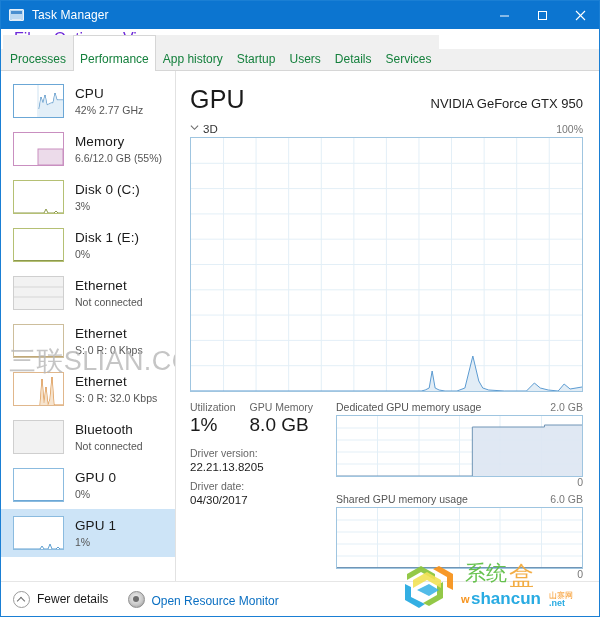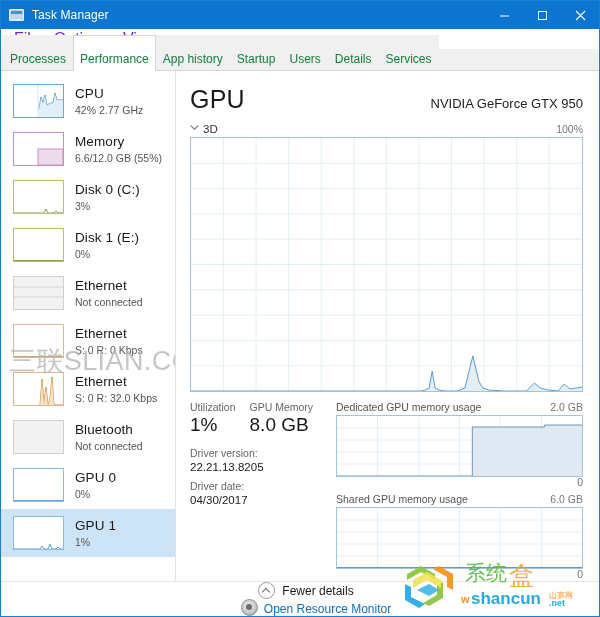--- a/index.html
+++ b/index.html
@@ -85,21 +85,21 @@
   .memblock{margin-bottom:5px;}
   .mem-head{display:flex;justify-content:space-between;align-items:baseline;}
   .mem-title{font-size:10.5px;color:#555;}
   .mem-max{font-size:10.5px;color:#777;}
   .minichart{height:62px;border:1px solid #9fc5e0;background:#fff;box-sizing:border-box;
              margin-top:2px;overflow:hidden;}
   .mem-foot{font-size:10.5px;color:#777;text-align:right;line-height:11px;}
 
   
   .footer{height:34px;border-top:1px solid #e6e6e6;background:#fff;display:flex;
-          align-items:center;padding-left:12px;position:absolute;left:0;right:0;bottom:0;flex-direction:column;}
+          align-items:center;padding-left:12px;position:absolute;left:0;right:0;bottom:0;}
   .fewer{display:flex;align-items:center;gap:7px;}
   .circle-up{width:15px;height:15px;border:1px solid #9b9b9b;border-radius:50%;
              position:relative;flex:none;}
   .circle-up:after{content:"";position:absolute;left:4px;top:6px;width:5px;height:5px;
                    border-left:1.4px solid #6d6d6d;border-top:1.4px solid #6d6d6d;
                    transform:rotate(45deg);}
   .fewer-txt{font-size:12px;color:#1a1a1a;}
   .resmon{display:flex;align-items:flex-end;gap:6px;margin-left:20px;}
   .resmon-icon{width:15px;height:15px;border-radius:50%;flex:none;
                background:radial-gradient(circle at 45% 40%,#f2f2f2 0%,#c9c9c9 55%,#8a8a8a 100%);

